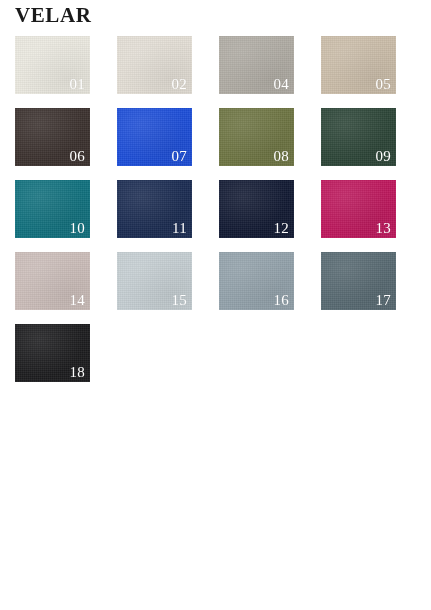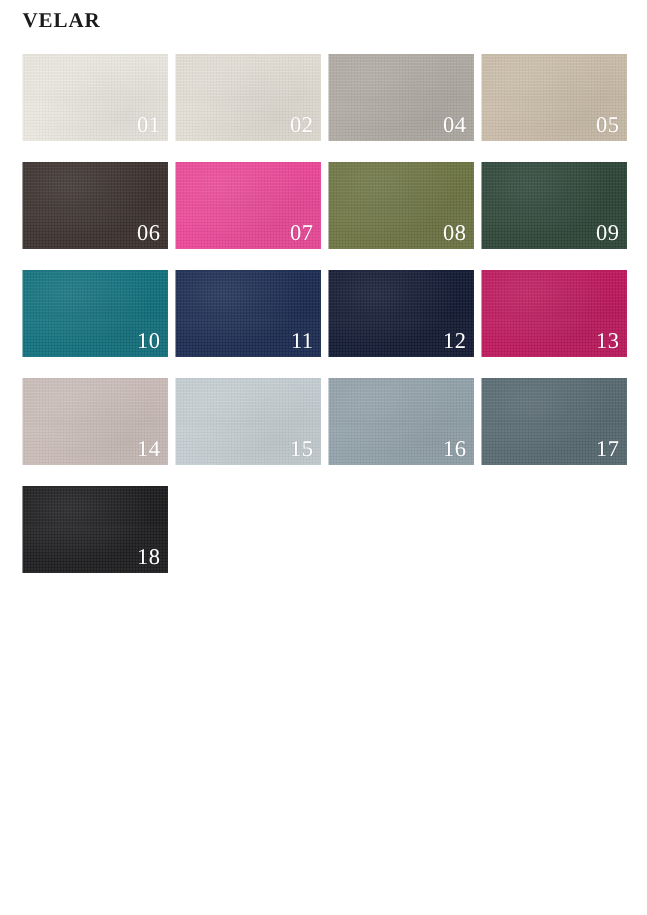--- a/index.html
+++ b/index.html
@@ -20,39 +20,39 @@
     background: #ffffff;
     position: relative;
     box-sizing: border-box;
   }
   .title {
     position: absolute;
     left: 15px;
     top: 5px;
     font-family: "Liberation Serif", serif;
     font-weight: bold;
-    font-size: 14px;
+    font-size: 21px;
     letter-spacing: 0.6px;
     color: #1a1a1a;
     line-height: 20px;
     white-space: nowrap;
   }
   .grid {
     position: absolute;
     left: 15px;
     top: 36px;
     width: 403px;
     display: grid;
     grid-template-columns: repeat(4, 97px);
     column-gap: 5px;
     row-gap: 14px;
   }
   .swatch {
     position: relative;
-    width: 97px;
+    width: 75px;
     height: 58px;
     box-sizing: border-box;
     overflow: hidden;
     background-repeat: repeat;
   }
   
   .swatch::before {
     content: "";
     position: absolute;
     inset: 0;
@@ -98,21 +98,21 @@
       </div>
       <div class="swatch" style="background-color: rgb(176, 172, 164);">
         <span class="swatch-label">04</span>
       </div>
       <div class="swatch light" style="background-color: rgb(203, 189, 169);">
         <span class="swatch-label">05</span>
       </div>
       <div class="swatch" style="background-color: rgb(60, 50, 47); padding-left: 11px;">
         <span class="swatch-label">06</span>
       </div>
-      <div class="swatch" style="background-color: #ec4899;">
+      <div class="swatch" style="background-color: #1d4ed8;">
         <span class="swatch-label">07</span>
       </div>
       <div class="swatch" style="background-color: rgb(110, 117, 67);">
         <span class="swatch-label">08</span>
       </div>
       <div class="swatch" style="background-color: rgb(45, 70, 56);">
         <span class="swatch-label">09</span>
       </div>
       <div class="swatch" style="background-color: rgb(17, 113, 126);">
         <span class="swatch-label">10</span>

